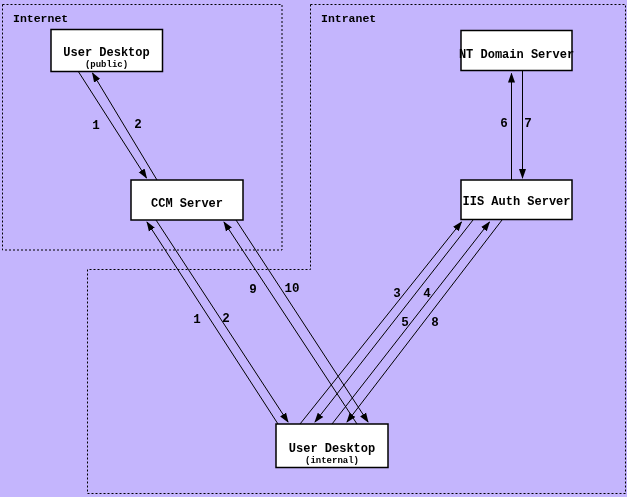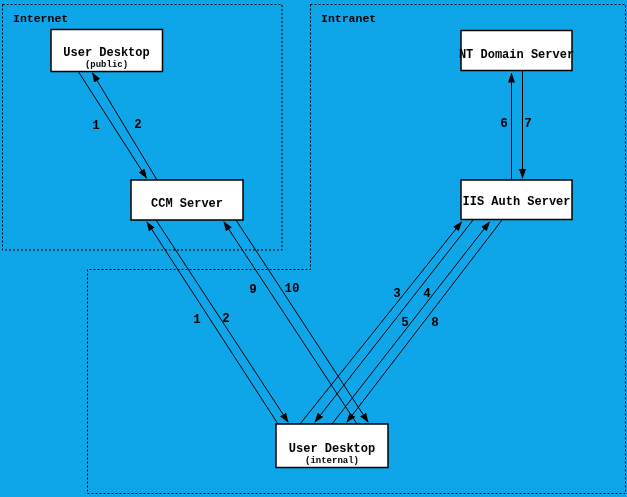--- a/index.html
+++ b/index.html
@@ -4,21 +4,21 @@
 <style>
   html, body {
     margin: 0;
     padding: 0;
     background: #ffffff;
   }
   .stage {
     position: relative;
     width: 627px;
     height: 497px;
-    background: #0ea5e9;
+    background: #c4b5fd;
     overflow: hidden;
   }
   svg text {
     font-family: "Liberation Mono", "DejaVu Sans Mono", monospace;
     font-weight: bold;
     fill: #000000;
   }
   .zone-label   { font-size: 11.5px; }
   .node-title   { font-size: 12px;  text-anchor: middle; }
   .node-subtitle{ font-size: 9px;   text-anchor: middle; }

